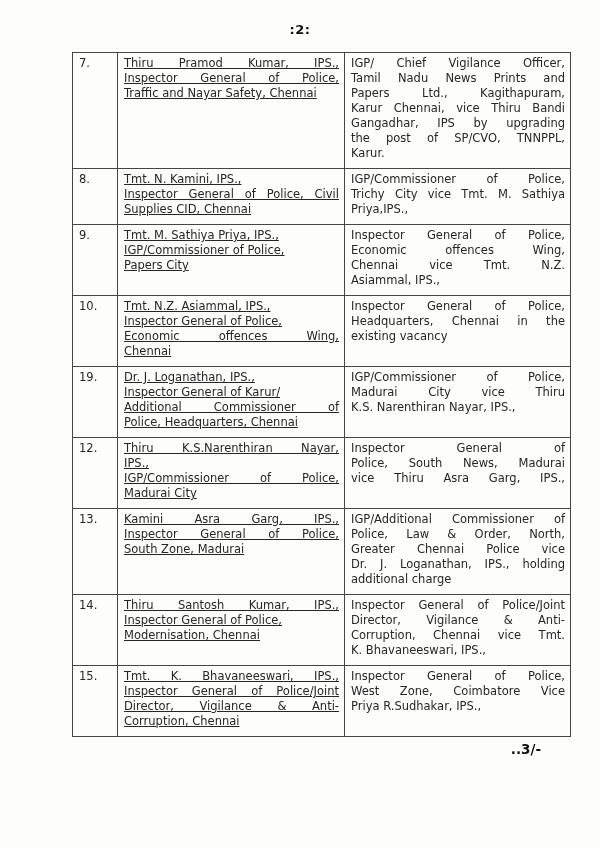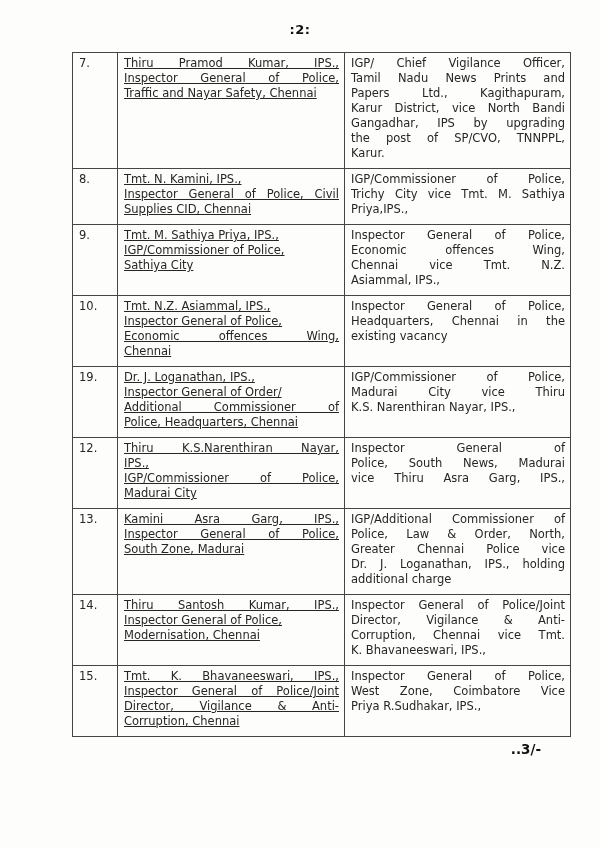--- a/index.html
+++ b/index.html
@@ -67,21 +67,21 @@
           </td>
           <td class="col-left">
             <div class="ln j">Thiru Pramod Kumar, IPS.,</div>
             <div class="ln j">Inspector General of Police,</div>
             <div class="ln">Traffic and Nayar Safety, Chennai</div>
           </td>
           <td class="col-right">
             <div class="ln j">IGP/ Chief Vigilance Officer,</div>
             <div class="ln j">Tamil Nadu News Prints and</div>
             <div class="ln j">Papers Ltd., Kagithapuram,</div>
-            <div class="ln j">Karur District, vice North Bandi</div>
+            <div class="ln j">Karur Chennai, vice Thiru Bandi</div>
             <div class="ln j">Gangadhar, IPS by upgrading</div>
             <div class="ln j">the post of SP/CVO, TNNPPL,</div>
             <div class="ln">Karur.</div>
           </td>
         </tr>
         <tr>
           <td class="col-no">
             <div>8.</div>
           </td>
           <td class="col-left">
@@ -95,21 +95,21 @@
             <div class="ln">Priya,IPS.,</div>
           </td>
         </tr>
         <tr>
           <td class="col-no">
             <div>9.</div>
           </td>
           <td class="col-left">
             <div class="ln">Tmt. M. Sathiya Priya, IPS.,</div>
             <div class="ln">IGP/Commissioner of Police,</div>
-            <div class="ln">Sathiya City</div>
+            <div class="ln">Papers City</div>
           </td>
           <td class="col-right">
             <div class="ln j">Inspector General of Police,</div>
             <div class="ln j">Economic offences Wing,</div>
             <div class="ln j">Chennai vice Tmt. N.Z.</div>
             <div class="ln">Asiammal, IPS.,</div>
           </td>
         </tr>
         <tr>
           <td class="col-no">
@@ -126,21 +126,21 @@
             <div class="ln j">Headquarters, Chennai in the</div>
             <div class="ln">existing vacancy</div>
           </td>
         </tr>
         <tr>
           <td class="col-no">
             <div>19.</div>
           </td>
           <td class="col-left">
             <div class="ln">Dr. J. Loganathan, IPS.,</div>
-            <div class="ln">Inspector General of Order/</div>
+            <div class="ln">Inspector General of Karur/</div>
             <div class="ln j">Additional Commissioner of</div>
             <div class="ln">Police, Headquarters, Chennai</div>
           </td>
           <td class="col-right">
             <div class="ln j">IGP/Commissioner of Police,</div>
             <div class="ln j">Madurai City vice Thiru</div>
             <div class="ln">K.S. Narenthiran Nayar, IPS.,</div>
           </td>
         </tr>
         <tr>

